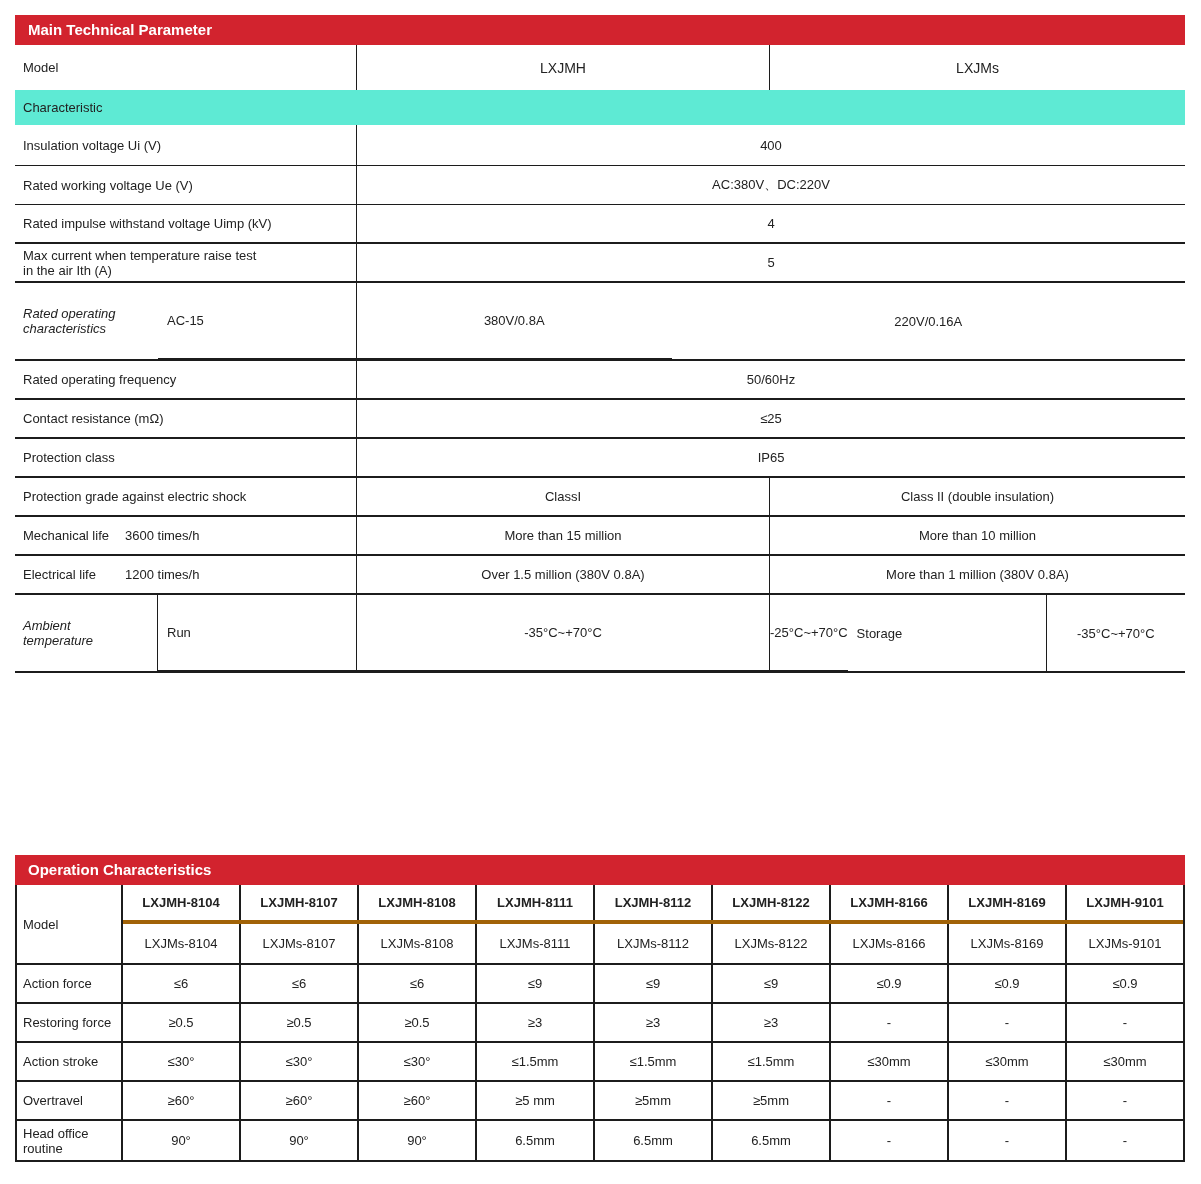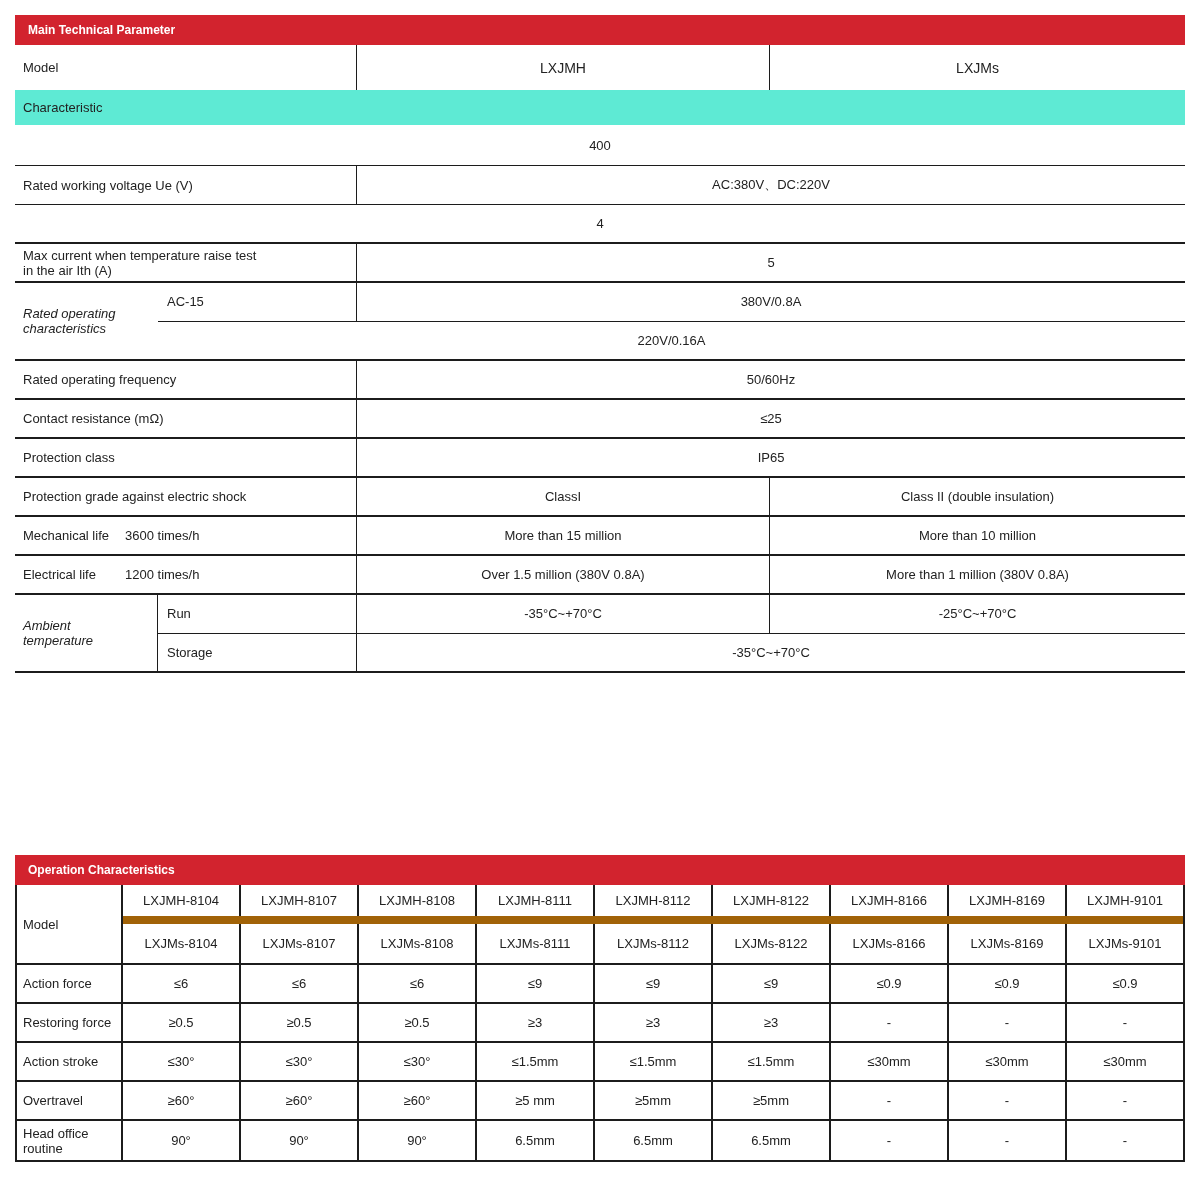--- a/index.html
+++ b/index.html
@@ -11,21 +11,21 @@
     color: #222222;
     font-size: 13px;
     padding: 15px 16px 0 15px;
     position: relative;
     overflow: hidden;
   }
   .bar {
     height: 30px;
     background: #d2232e;
     color: #ffffff;
-    font-size: 12px;
+    font-size: 15px;
     font-weight: bold;
     line-height: 30px;
     padding-left: 13px;
   }
   
   .row { display: flex; }
   .h45 { height: 45px; }
   .h41 { height: 41px; }
   .h39 { height: 39px; }
   .h78 { height: 78px; }
@@ -47,21 +47,21 @@
     display: flex; align-items: center; padding-left: 8px;
   }
   .grp { display: flex; }
   .grp-lbl {
     width: 143px; padding-left: 8px;
     display: flex; align-items: center;
     white-space: pre-line;
     font-style: italic;
   }
   .grp-lbl.brd { border-right: 1px solid #1c1c1c; }
-  .grp-body { flex: 1; display: flex; flex-direction: column; }
+  .grp-body { flex: 1; display: flex; flex-direction: row; }
   .sub-row { display: flex; flex: 1; }
   .sub-lbl {
     width: 199px; padding-left: 9px;
     border-right: 1px solid #1c1c1c;
     display: flex; align-items: center;
   }
   .lbl-part1 { width: 102px; display: inline-block; }
   
   .t2-section { margin-top: 182px; }
   .t2 {
@@ -70,21 +70,21 @@
     border-bottom: 2px solid #1c1c1c;
   }
   .t2-head { display: flex; border-bottom: 2px solid #1c1c1c; }
   .t2-model {
     width: 106px; padding-left: 6px;
     border-right: 2px solid #1c1c1c;
     display: flex; align-items: center;
   }
   .t2-hcol { flex: 1; display: flex; flex-direction: column; }
   .t2-hrow { display: flex; height: 39px; }
-  .t2-hrow.top { border-bottom: 8px solid #a16207; }
+  .t2-hrow.top { border-bottom: 4px solid #a16207; font-weight: bold; }
   .t2-hcell {
     flex: 1; display: flex; align-items: center; justify-content: center;
     border-right: 2px solid #1c1c1c; text-align: center;
   }
   .t2-hcell:last-child { border-right: none; }
   .t2-row { display: flex; height: 39px; border-bottom: 2px solid #1c1c1c; }
   .t2-row:last-child { border-bottom: none; }
   .t2-lbl {
     width: 106px; padding-left: 6px;
     border-right: 2px solid #1c1c1c;
@@ -111,29 +111,31 @@
       <div class="cell lbl">Model</div>
       <div class="vh mv">LXJMH</div>
       <div class="vs mv">LXJMs</div>
     </div>
 
     <div class="band">
       <span>Characteristic</span>
     </div>
 
     <div class="row h41 bb1">
+      <div class="cell lbl">Insulation voltage Ui (V)</div>
       <div class="val">400</div>
     </div>
 
     <div class="row h39 bb1">
       <div class="cell lbl">Rated working voltage Ue (V)</div>
       <div class="val">AC:380V、DC:220V</div>
     </div>
 
     <div class="row h39 bb2">
+      <div class="cell lbl">Rated impulse withstand voltage Uimp (kV)</div>
       <div class="val">4</div>
     </div>
 
     <div class="row h39 bb2">
       <div class="cell lbl">Max current when temperature raise test
 in the air Ith (A)</div>
       <div class="val">5</div>
     </div>
 
     <div class="grp h78 bb2">

